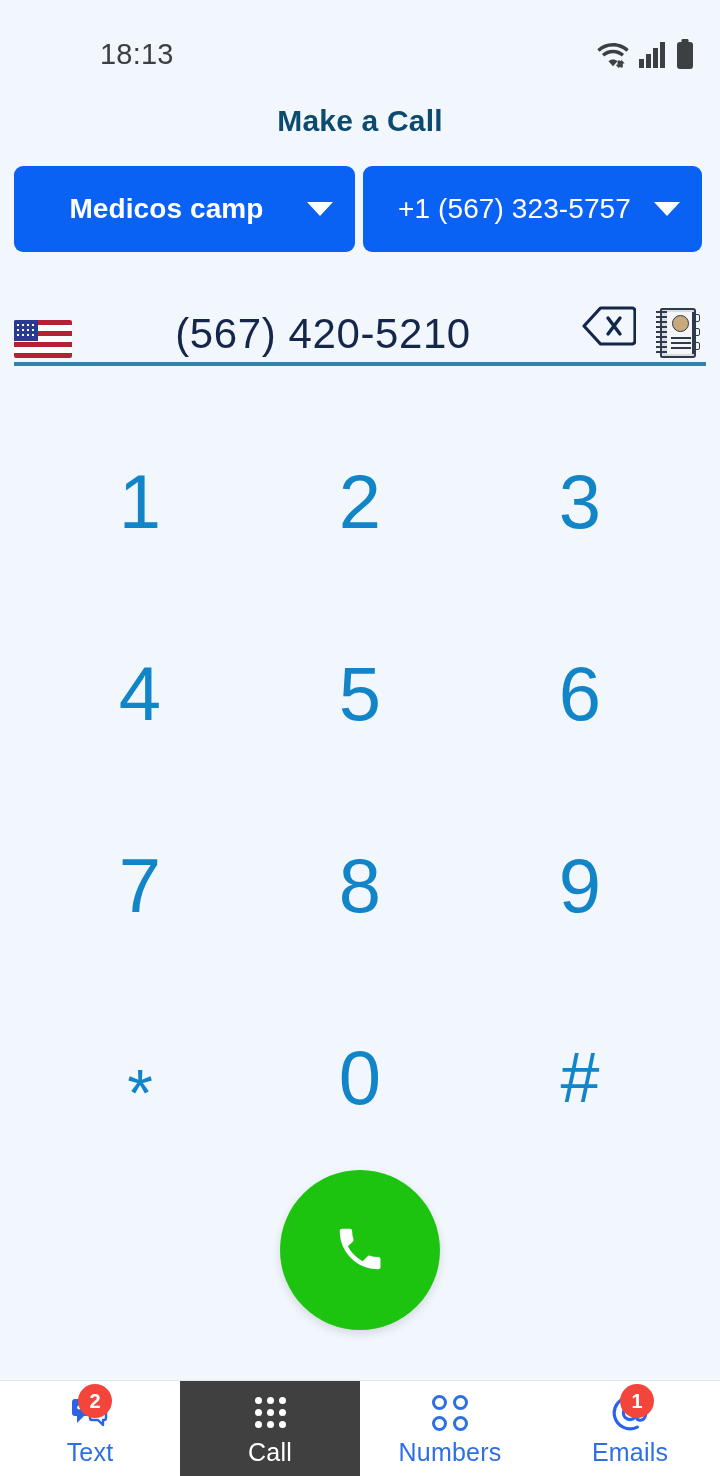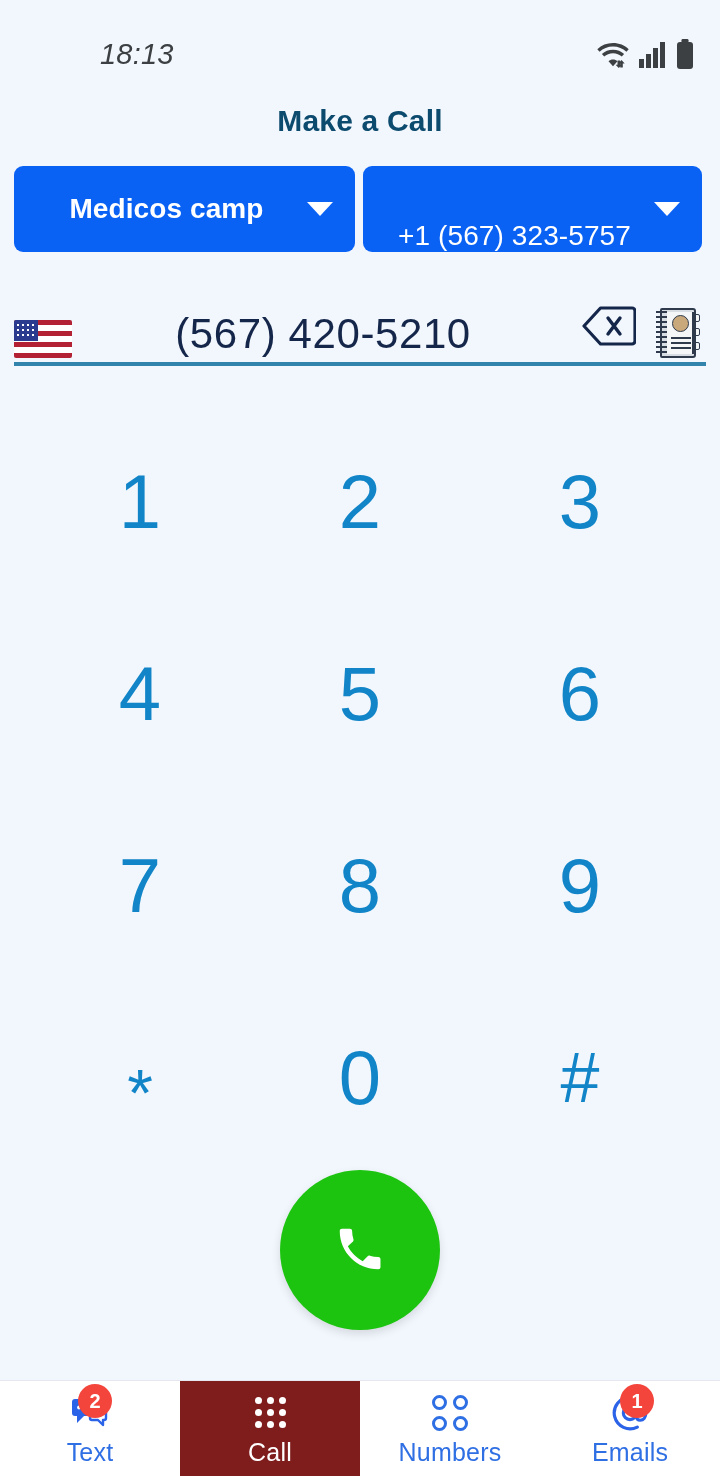--- a/index.html
+++ b/index.html
@@ -14,21 +14,20 @@
     position: relative;
   }
 
   
   .status-bar {
     height: 92px;
     display: flex;
     align-items: center;
     justify-content: space-between;
     padding: 16px 26px 0 100px;
-    font-style: italic;
   }
   .status-time {
     font-size: 29px;
     color: #3c4043;
     letter-spacing: 0.2px;
   }
   .status-icons {
     display: flex;
     align-items: center;
     gap: 9px;
@@ -58,21 +57,21 @@
     height: 86px;
     display: flex;
     align-items: center;
     justify-content: center;
     position: relative;
     border: none;
     cursor: pointer;
     padding: 0 54px 0 18px;
   }
   .dropdown.account { flex: 0 0 341px; }
-  .dropdown.number  { flex: 0 0 339px; align-items: flex-end; }
+  .dropdown.number  { flex: 0 0 339px; }
   .dropdown-label {
     color: #ffffff;
     font-size: 28px;
     font-weight: bold;
     white-space: nowrap;
     letter-spacing: 0.1px;
   }
   .dropdown.number .dropdown-label { font-weight: normal; font-size: 28px;}
   .caret {
     position: absolute;
@@ -240,21 +239,21 @@
     flex-direction: column;
     align-items: center;
     justify-content: center;
     gap: 7px;
     position: relative;
     background: none;
     border: none;
     cursor: pointer;
     padding-top: 4px;
   }
-  .nav-item.active { background: #7f1d1d; }
+  .nav-item.active { background: #404040; }
   .nav-icon { height: 36px; display: flex; align-items: center; justify-content: center; }
   .nav-label {
     font-size: 25px;
     color: #2f6fe4;
     letter-spacing: 0.2px;
   }
   .nav-item.active .nav-label { color: #ffffff; }
   .badge {
     position: absolute;
     top: 3px;

